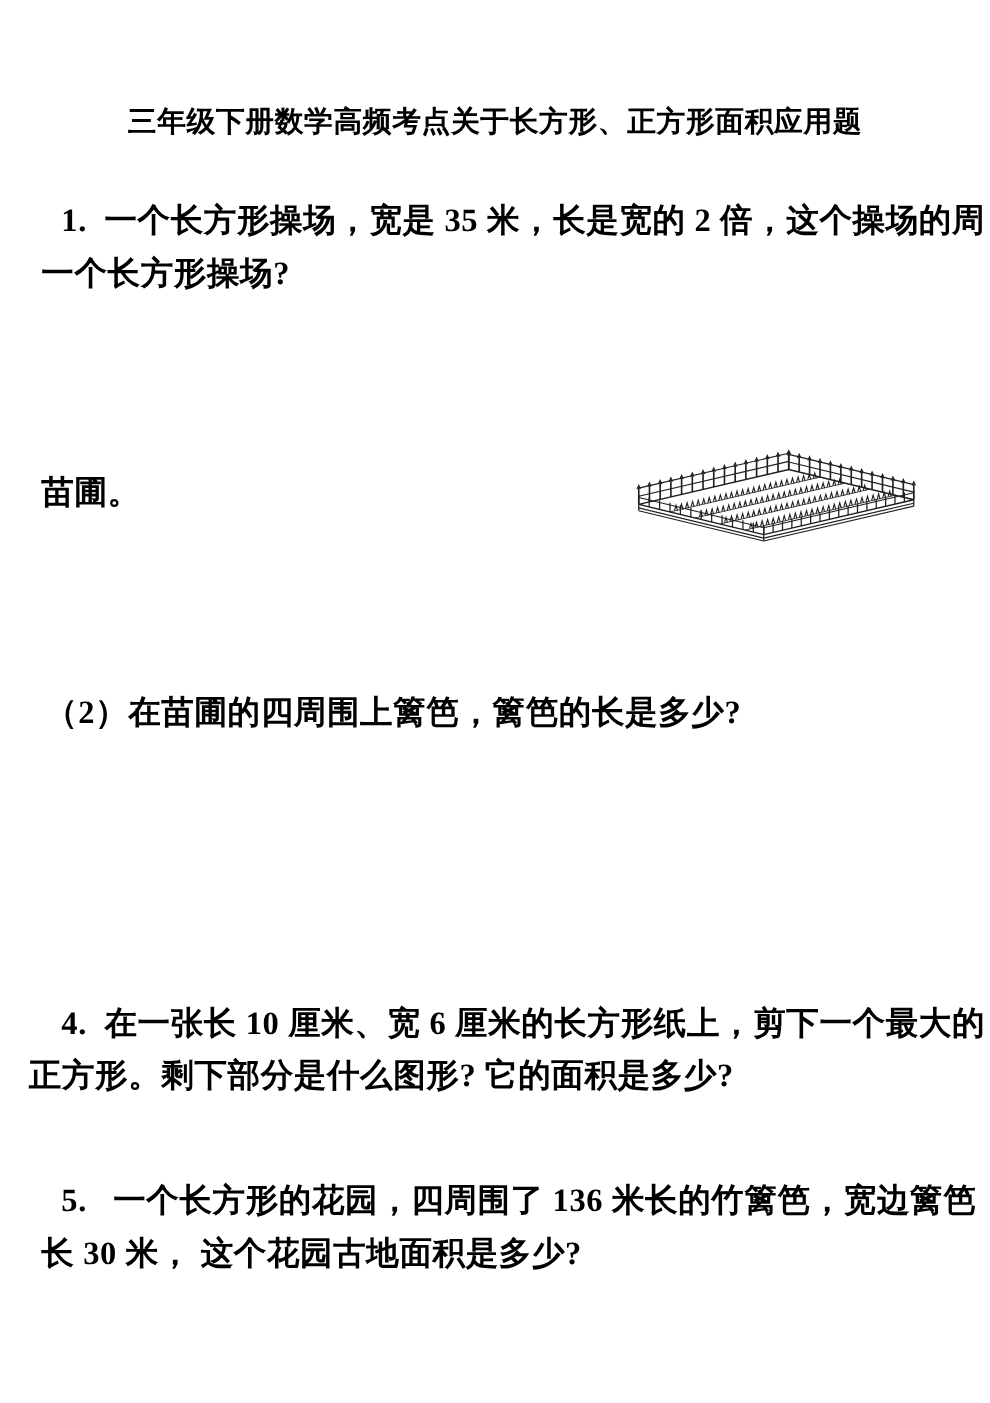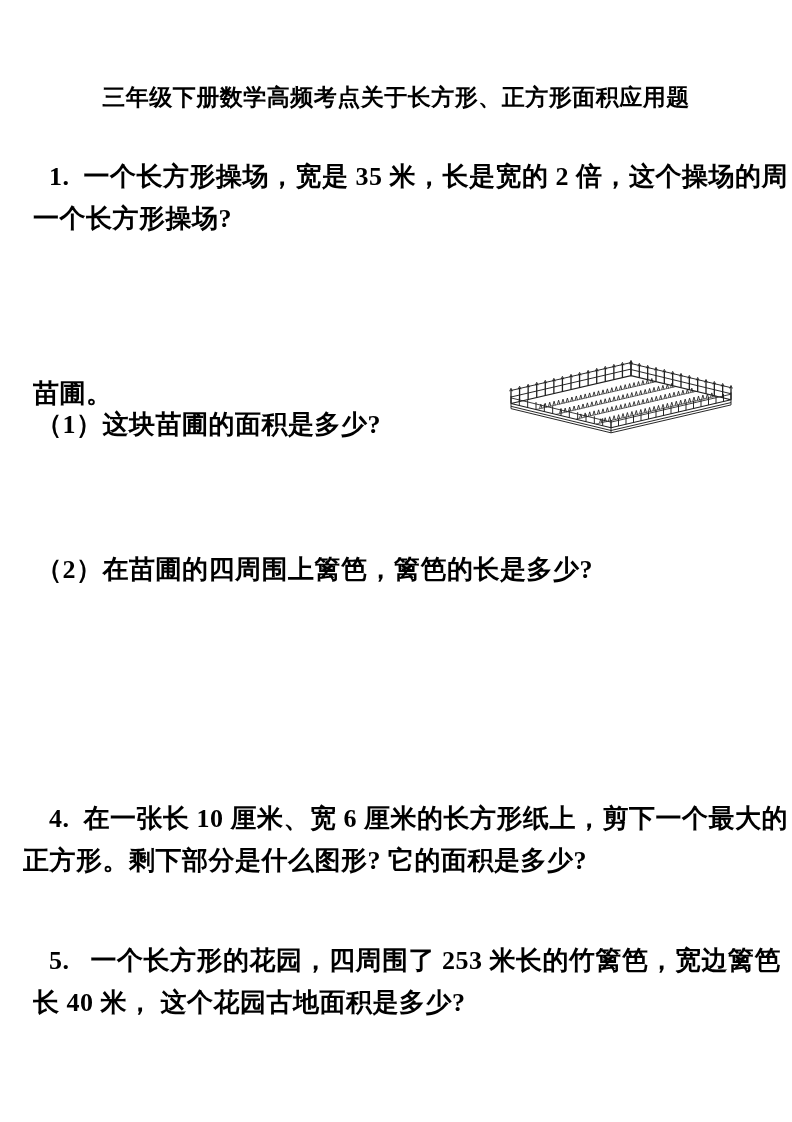--- a/index.html
+++ b/index.html
@@ -24,21 +24,20 @@
 <body>
 
 <div class="page">
 
   <div class="title">三年级下册数学高频考点关于长方形、正方形面积应用题</div>
 
   <div class="line" style="left:49px;top:164px">1.  一个长方形操场，宽是 35 米，长是宽的 2 倍，这个操场的周</div>
   <div class="line" style="left:33px;top:206px">一个长方形操场?</div>
 
   <div class="line" style="left:33px;top:381px">苗圃。</div>
-  <div class="line" style="left:36px;top:412px">（1）这块苗圃的面积是多少?</div>
 
   <svg id="figsvg" class="fig" viewBox="0 0 232 86" preserveAspectRatio="none">
       <path d="M6,50 L126,20 L226,46 L106,76 Z" stroke="#1f1f1f" stroke-width="1.2" fill="#ffffff"></path>
       <line x1="6" y1="53" x2="106" y2="79" stroke="#1f1f1f" stroke-width="1"></line>
       <line x1="106" y1="79" x2="226" y2="49" stroke="#1f1f1f" stroke-width="1"></line>
       <line x1="6" y1="55.5" x2="106" y2="81.5" stroke="#1f1f1f" stroke-width="1"></line>
       <line x1="106" y1="81.5" x2="226" y2="51.5" stroke="#1f1f1f" stroke-width="1"></line>
       <line x1="6" y1="50" x2="6" y2="55.5" stroke="#1f1f1f" stroke-width="1"></line>
       <line x1="106" y1="76" x2="106" y2="81.5" stroke="#1f1f1f" stroke-width="1"></line>
       <line x1="226" y1="46" x2="226" y2="51.5" stroke="#1f1f1f" stroke-width="1"></line>
@@ -143,16 +142,16 @@
       <line x1="91" y1="72.1" x2="211" y2="42.099999999999994" stroke="#1f1f1f" stroke-width="0.7"></line>
       <path d="M94.6 70.9 L95.8 66.4 L97.0 70.9 M99.0 69.8 L100.2 65.3 L101.4 69.8 M103.5 68.7 L104.7 64.2 L105.9 68.7 M107.9 67.6 L109.1 63.1 L110.3 67.6 M112.4 66.5 L113.6 62.0 L114.8 66.5 M116.8 65.3 L118.0 60.8 L119.2 65.3 M121.2 64.2 L122.4 59.7 L123.6 64.2 M125.7 63.1 L126.9 58.6 L128.1 63.1 M130.1 62.0 L131.3 57.5 L132.5 62.0 M134.6 60.9 L135.8 56.4 L137.0 60.9 M139.0 59.8 L140.2 55.3 L141.4 59.8 M143.4 58.7 L144.6 54.2 L145.8 58.7 M147.9 57.6 L149.1 53.1 L150.3 57.6 M152.3 56.5 L153.5 52.0 L154.7 56.5 M156.8 55.4 L158.0 50.9 L159.2 55.4 M161.2 54.3 L162.4 49.8 L163.6 54.3 M165.6 53.1 L166.8 48.6 L168.0 53.1 M170.1 52.0 L171.3 47.5 L172.5 52.0 M174.5 50.9 L175.7 46.4 L176.9 50.9 M179.0 49.8 L180.2 45.3 L181.4 49.8 M183.4 48.7 L184.6 44.2 L185.8 48.7 M187.8 47.6 L189.0 43.1 L190.2 47.6 M192.3 46.5 L193.5 42.0 L194.7 46.5 M196.7 45.4 L197.9 40.9 L199.1 45.4 M201.2 44.3 L202.4 39.8 L203.6 44.3 M205.6 43.1 L206.8 38.6 L208.0 43.1 " stroke="#1f1f1f" stroke-width="0.9" fill="none"></path>
     </svg>
 
   <div class="line" style="left:36px;top:557px">（2）在苗圃的四周围上篱笆，篱笆的长是多少?</div>
 
 
   <div class="line" style="left:49px;top:806px">4.  在一张长 10 厘米、宽 6 厘米的长方形纸上，剪下一个最大的</div>
   <div class="line" style="left:23px;top:848px">正方形。剩下部分是什么图形? 它的面积是多少?</div>
 
-  <div class="line" style="left:49px;top:948px">5.   一个长方形的花园，四周围了 253 米长的竹篱笆，宽边篱笆</div>
-  <div class="line" style="left:33px;top:990px">长 40 米， 这个花园古地面积是多少?</div>
+  <div class="line" style="left:49px;top:948px">5.   一个长方形的花园，四周围了 136 米长的竹篱笆，宽边篱笆</div>
+  <div class="line" style="left:33px;top:990px">长 30 米， 这个花园古地面积是多少?</div>
 
 </div>
 
 </body></html>

